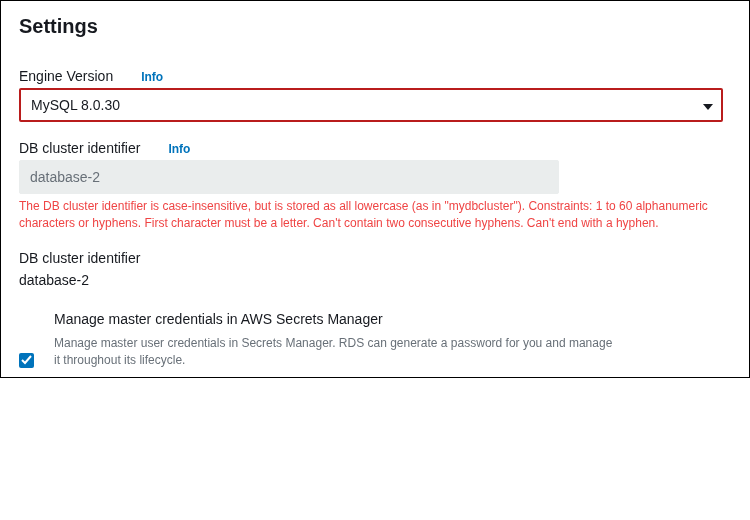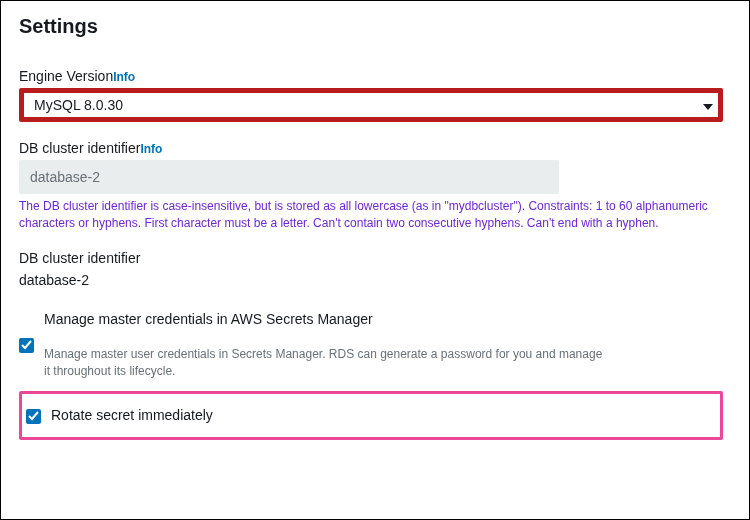--- a/index.html
+++ b/index.html
@@ -4,58 +4,58 @@
 <style>
   * { box-sizing: border-box; margin: 0; padding: 0; }
   body {
     font-family: "Amazon Ember", "Helvetica Neue", Arial, sans-serif;
     background: #fff;
     color: #16191f;
     font-size: 14px;
   }
   .panel {
     width: 750px;
-    height: 520px;
+    height: 378px;
     border: 1px solid #000;
     padding: 14px 26px 0 18px;
     overflow: hidden;
     position: relative;
   }
   .title {
     font-size: 20px;
     font-weight: 700;
     color: #16191f;
     margin-bottom: 30px;
   }
   .field { margin-bottom: 18px; }
   .field-label-row {
     display: flex;
     align-items: baseline;
-    gap: 0;
+    gap: 28px;
     margin-bottom: 4px;
   }
   .field-label {
     font-size: 14px;
     font-weight: 400;
     color: #16191f;
   }
   .info-link {
     color: #0073bb;
     font-size: 12px;
     font-weight: 700;
     cursor: pointer;
   }
   .select-wrap {
     position: relative;
     width: 100%;
   }
   .select {
     width: 100%;
     height: 34px;
-    border: 5px solid #b91c1c;
+    border: 2px solid #b91c1c;
     border-radius: 2px;
     padding: 0 30px 0 10px;
     font-size: 14px;
     background: #fff;
     display: flex;
     align-items: center;
     cursor: pointer;
   }
   .select-caret {
     position: absolute;
@@ -84,33 +84,33 @@
     background: #eaeded;
     border-radius: 2px;
     padding: 0 10px;
     font-size: 14px;
     color: #687078;
     display: flex;
     align-items: center;
   }
   .constraint {
     font-size: 12px;
-    color: #6d28d9;
+    color: #ef4444;
     line-height: 1.4;
     margin-top: 4px;
   }
   .readonly-value {
     font-size: 14px;
     color: #16191f;
     margin-top: 6px;
   }
   .checkbox-row {
     display: flex;
-    align-items: center;
-    gap: 10px;
+    align-items: flex-end;
+    gap: 20px;
     padding: 4px 0;
   }
   .checkbox {
     width: 15px;
     height: 15px;
     border-radius: 2px;
     background: #0073bb;
     flex-shrink: 0;
     margin-top: 2px;
     position: relative;
@@ -120,21 +120,21 @@
   .check-body { flex: 1; }
   .check-label {
     font-size: 14px;
     color: #16191f;
     line-height: 1.3;
   }
   .check-desc {
     font-size: 12px;
     color: #687078;
     line-height: 1.4;
-    margin-top: 18px;
+    margin-top: 7px;
     max-width: 560px;
   }
   .highlight-box {
     border: 3px solid #ec4899;
     border-radius: 2px;
     padding: 8px 8px 8px 4px;
   }
 </style>
 </head>
 <body>

